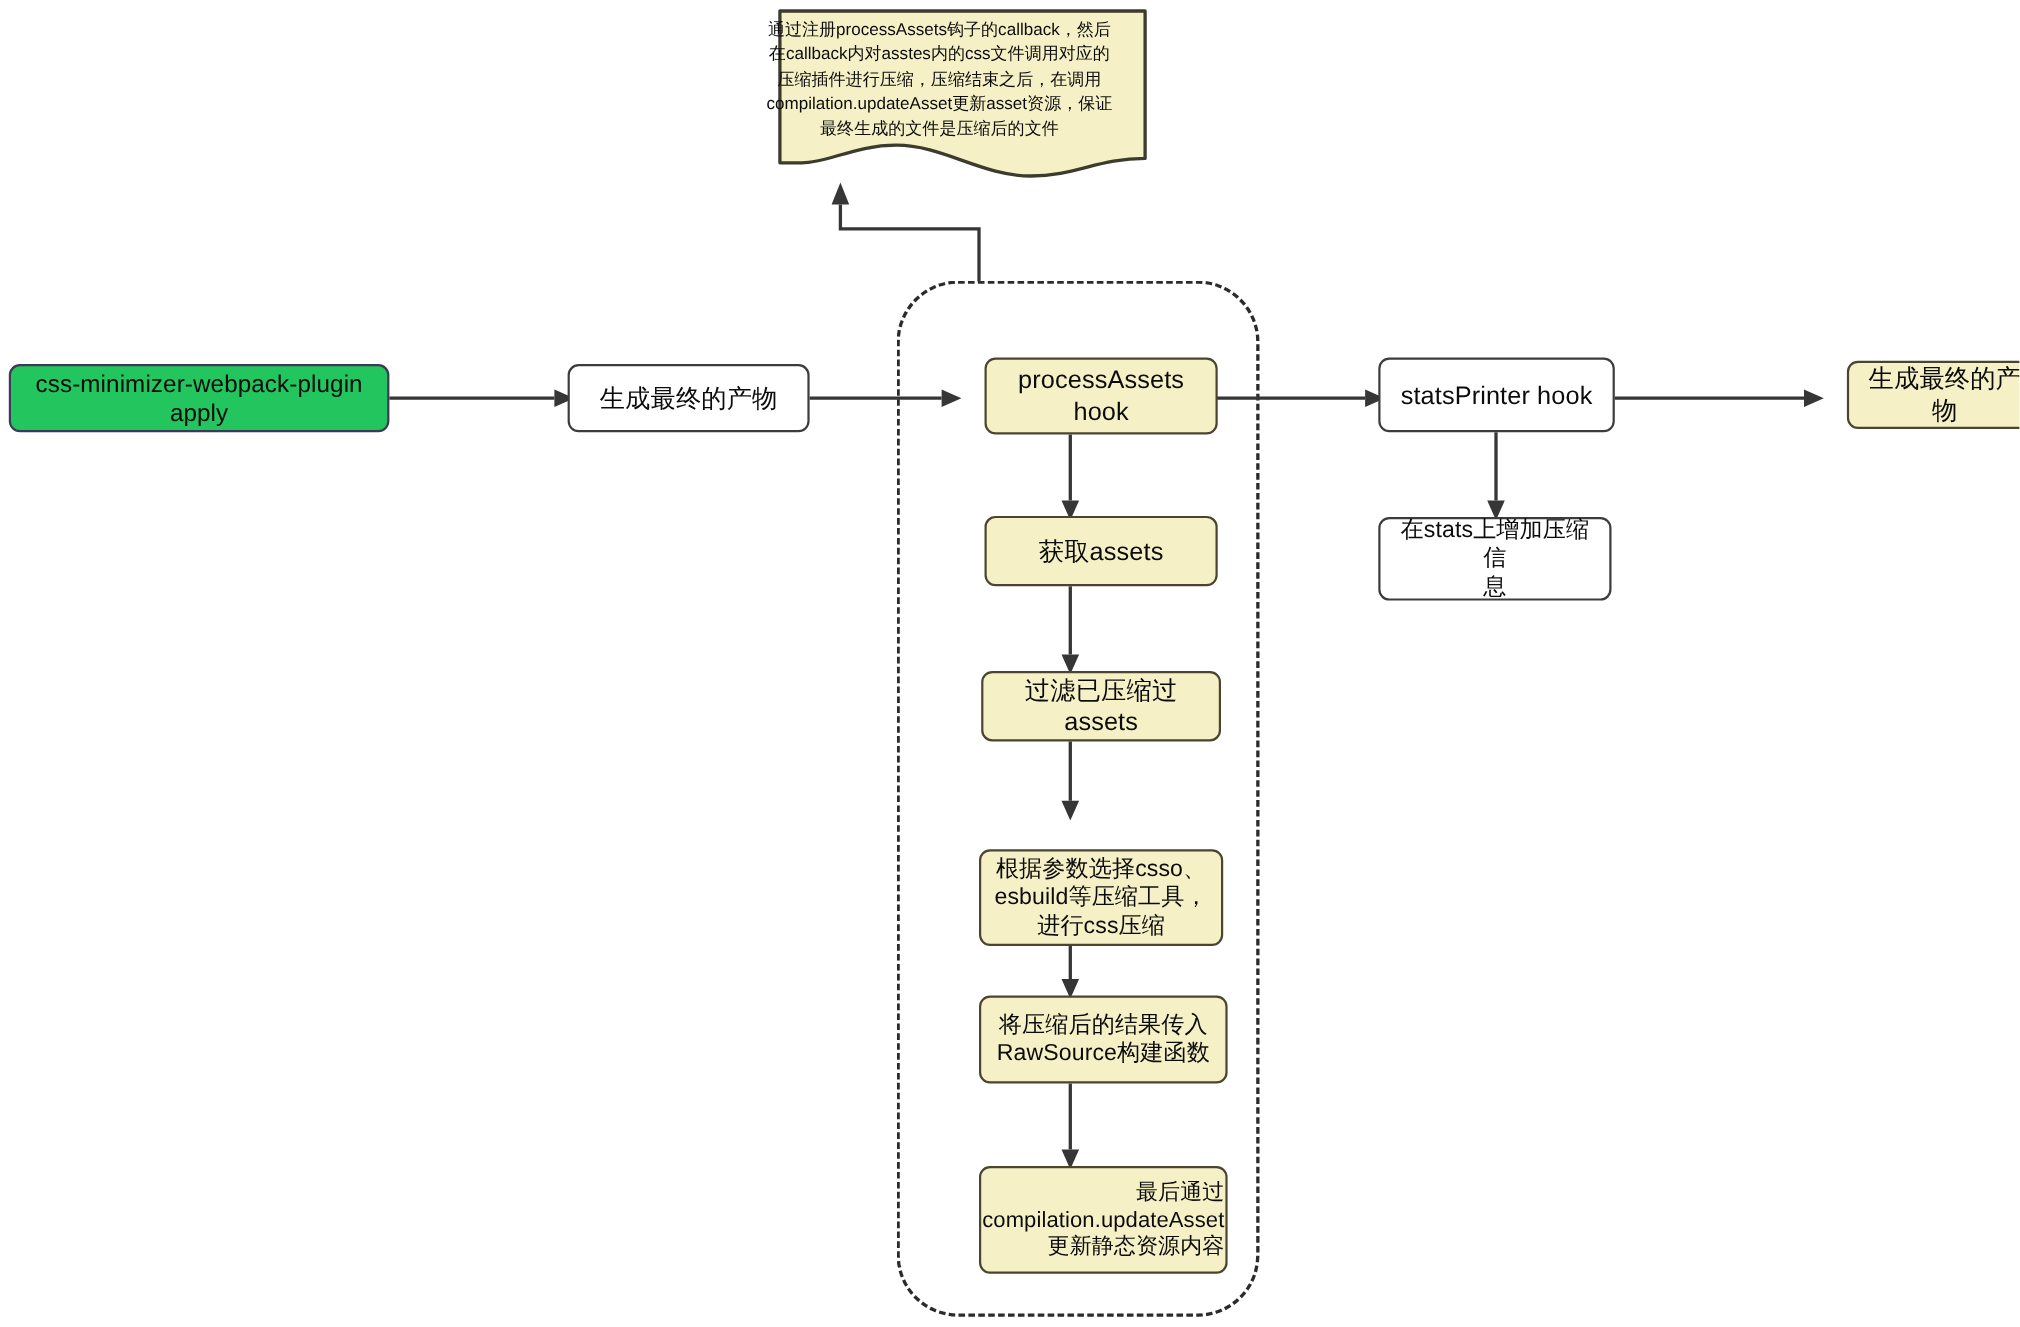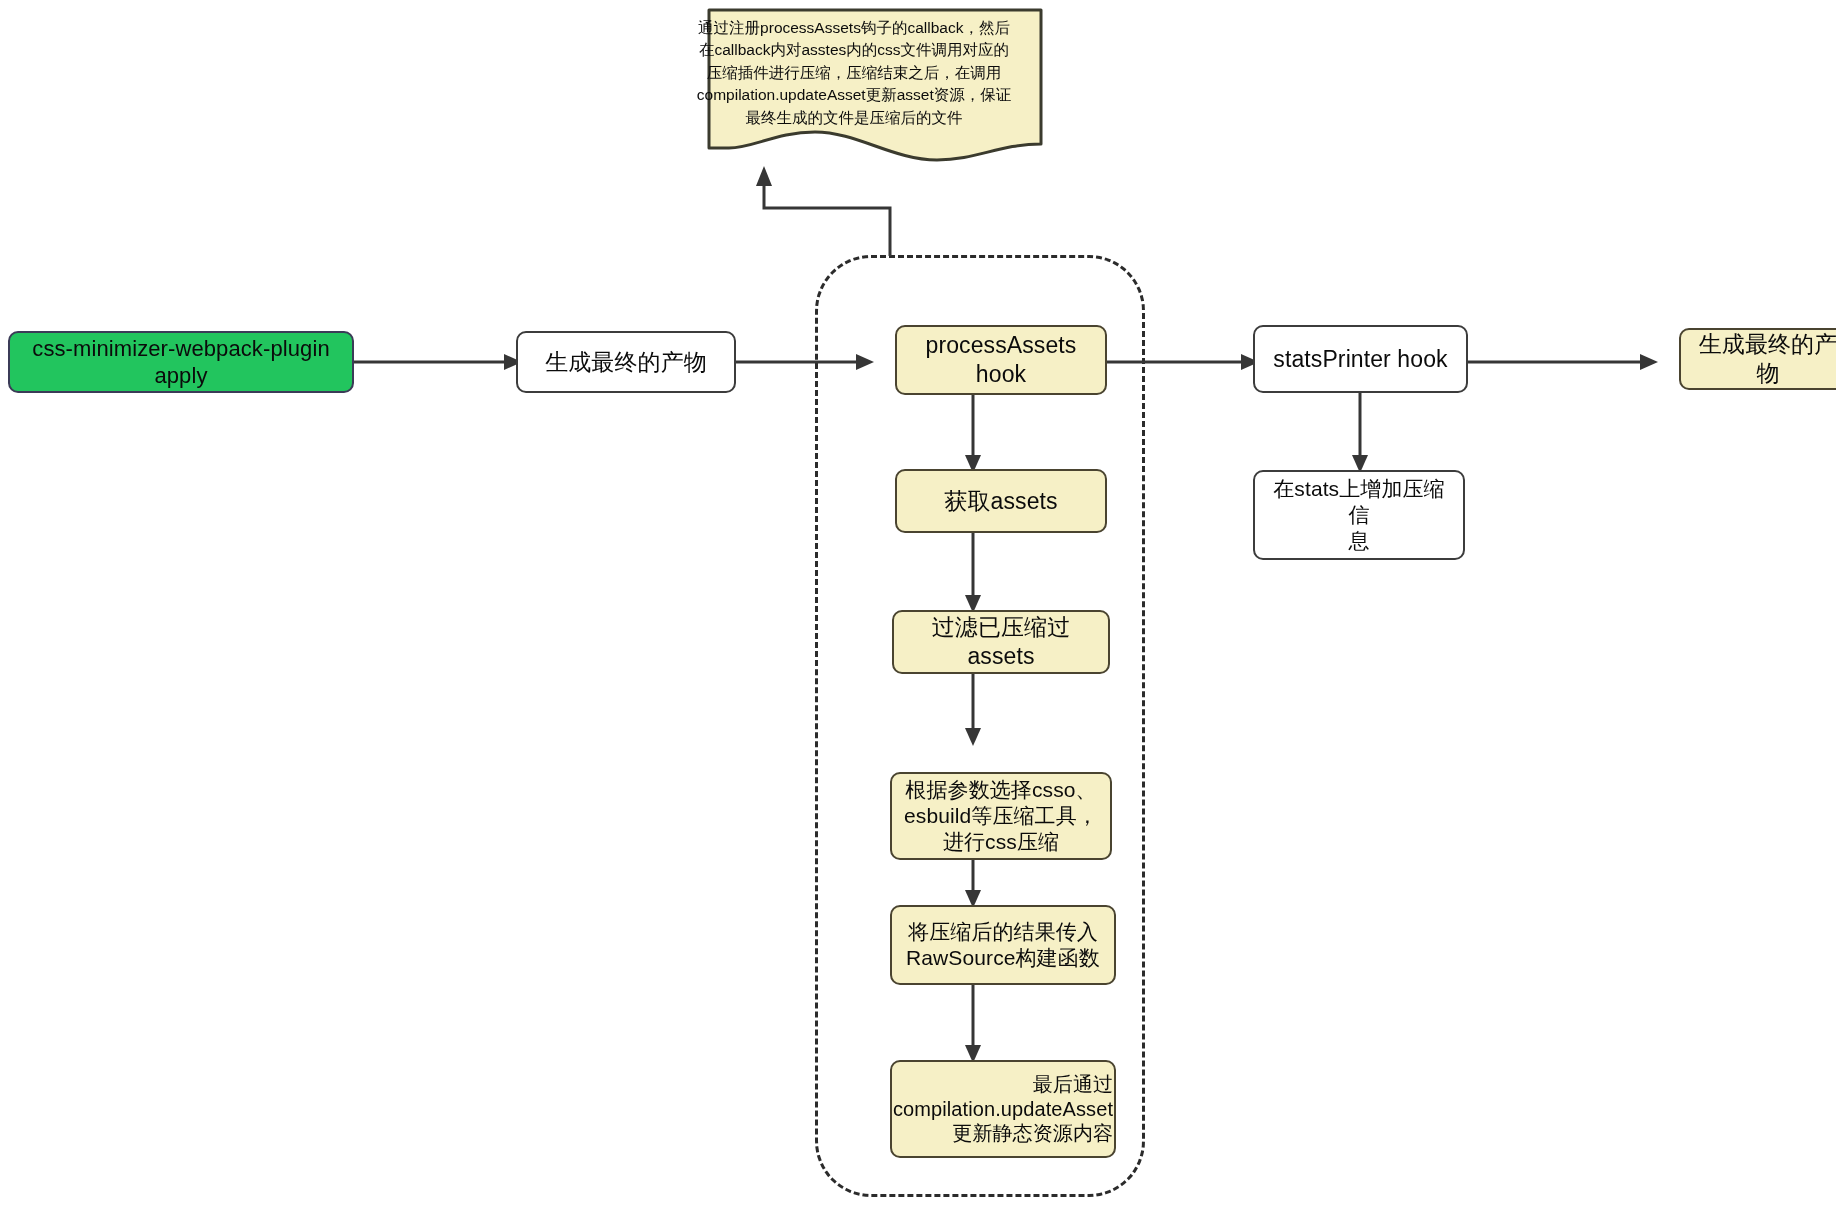--- a/index.html
+++ b/index.html
@@ -127,21 +127,21 @@
 esbuild等压缩工具，
 进行css压缩</div>
 
   <div class="node fill-yellow" style="left:862px; top:905px; width:226px; height:80px; font-size:21px;">将压缩后的结果传入
 RawSource构建函数</div>
 
   <div class="node fill-yellow" style="left:862px; top:1060px; width:226px; height:98px; font-size:20px;text-align:right;">最后通过
 compilation.updateAsset
 更新静态资源内容</div>
 
-  <div class="node fill-white" style="left:1253px; top:470px; width:212px; height:90px; font-size:21px;">在stats上增加压缩信
+  <div class="node fill-white" style="left:1253px; top:470px; width:212px; height:76px; font-size:21px;">在stats上增加压缩信
 息</div>
 
   <svg class="edge" style="left:354px; top:345px; width:170px; height:36px;" viewBox="0 0 170 36">
     <line x1="0" y1="17" x2="150" y2="17"></line>
     <polygon points="150,9 168,17 150,25"></polygon>
   </svg>
 
   <svg class="edge" style="left:736px; top:345px; width:140px; height:36px;" viewBox="0 0 140 36">
     <line x1="0" y1="17" x2="120" y2="17"></line>
     <polygon points="120,9 138,17 120,25"></polygon>

